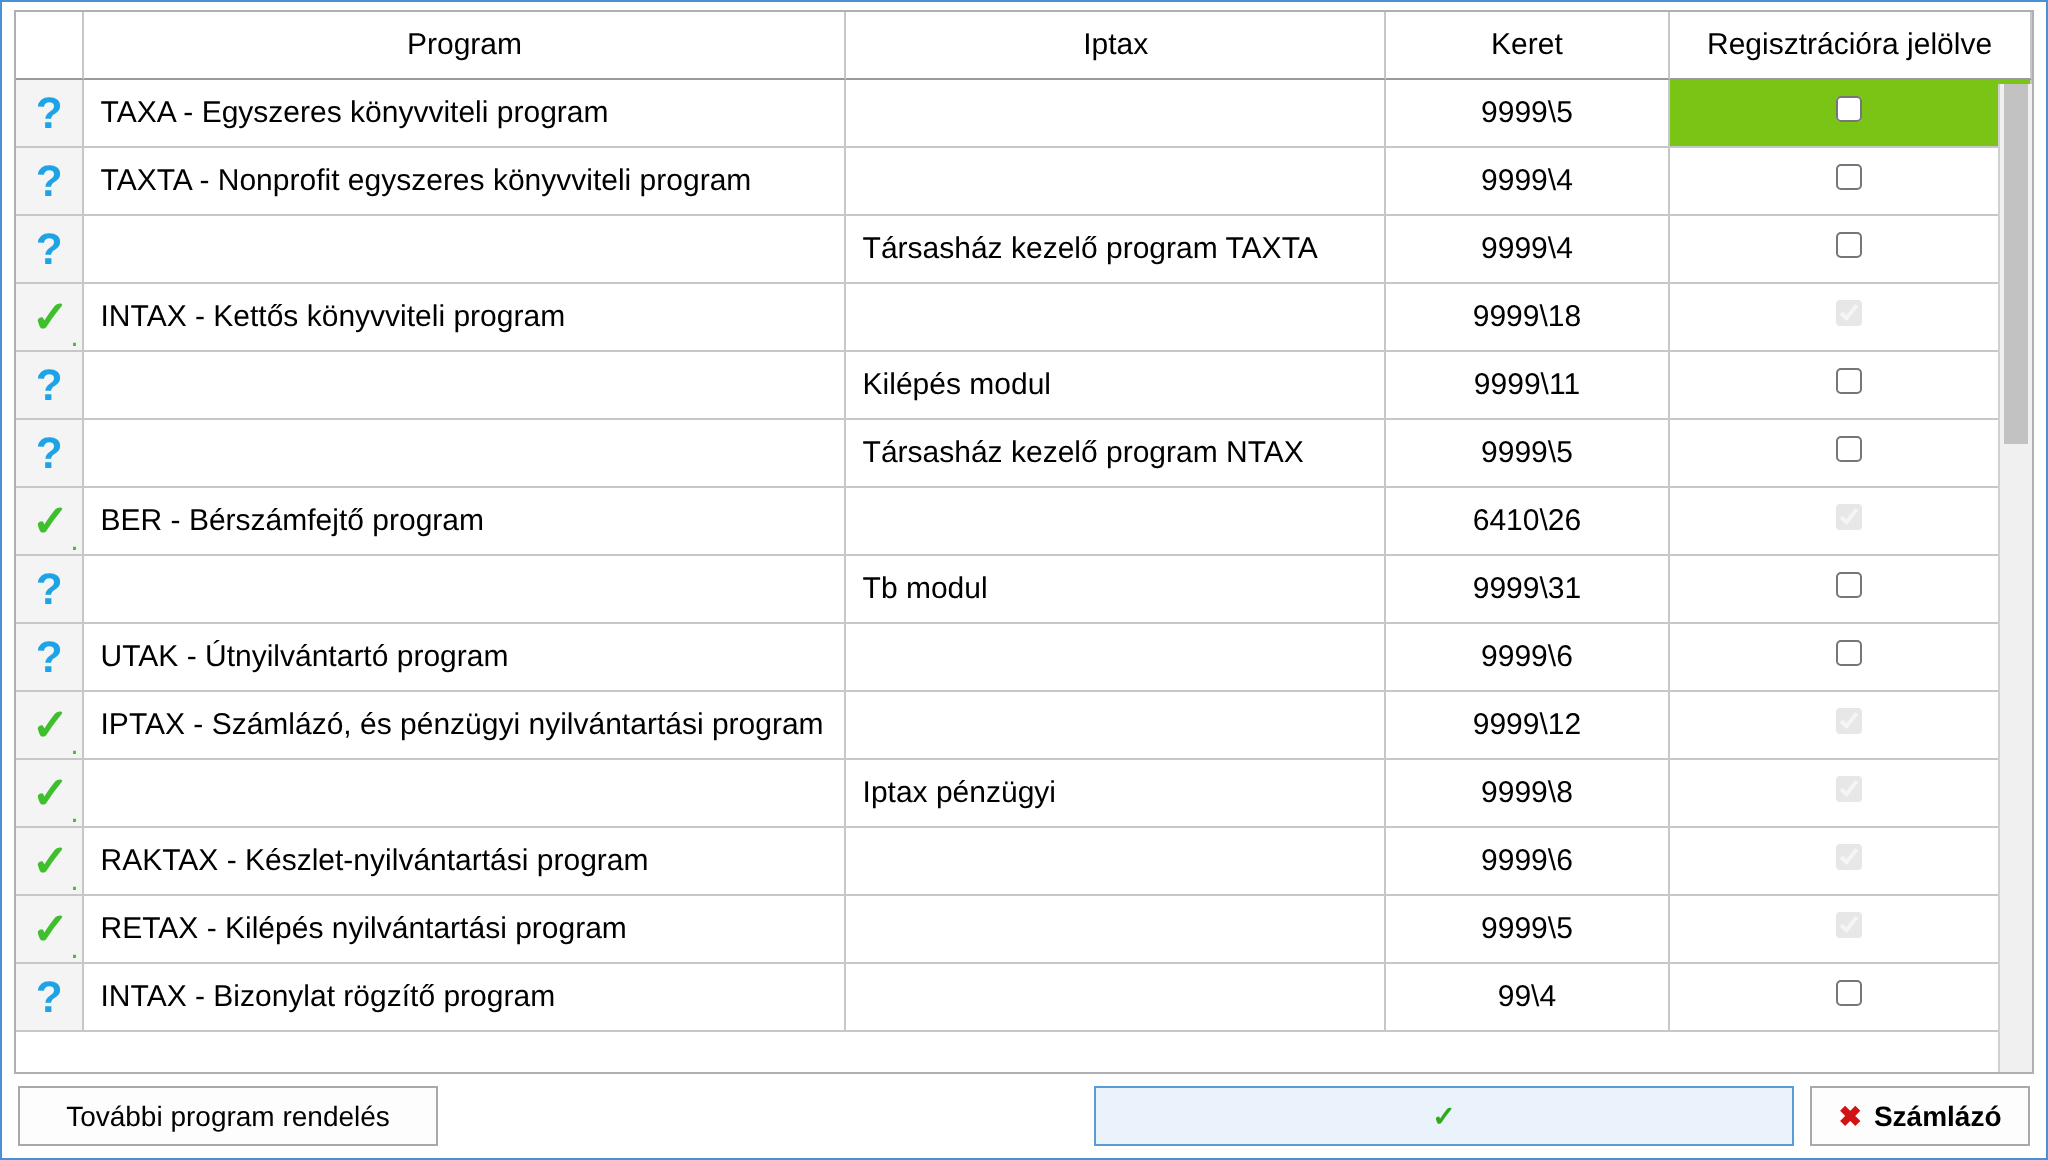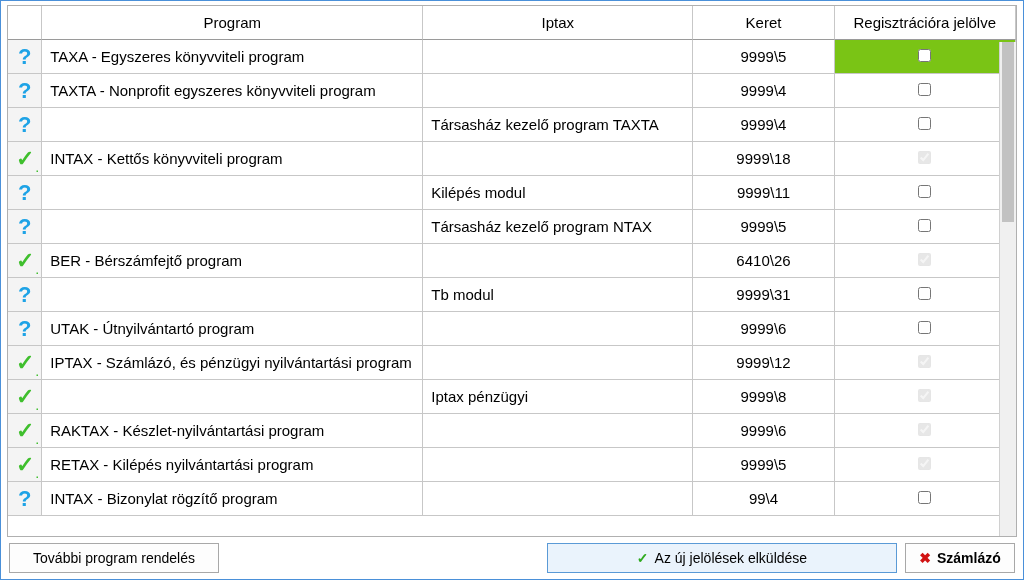--- a/index.html
+++ b/index.html
@@ -296,21 +296,20 @@
       </div>
     </div>
 
     <div class="footer">
       <div class="btn btn-order">
         <span>További program rendelés</span>
       </div>
       <span class="spacer"></span>
       <div class="btn btn-send">
         <span class="ico-check">✓</span>
-        <span>Az új jelölések elküldése</span>
       </div>
       <div class="btn btn-exit">
         <span class="ico-x">✖</span>
         <span>Számlázó</span>
       </div>
     </div>
   </div>
 </div>
 
 </body></html>

